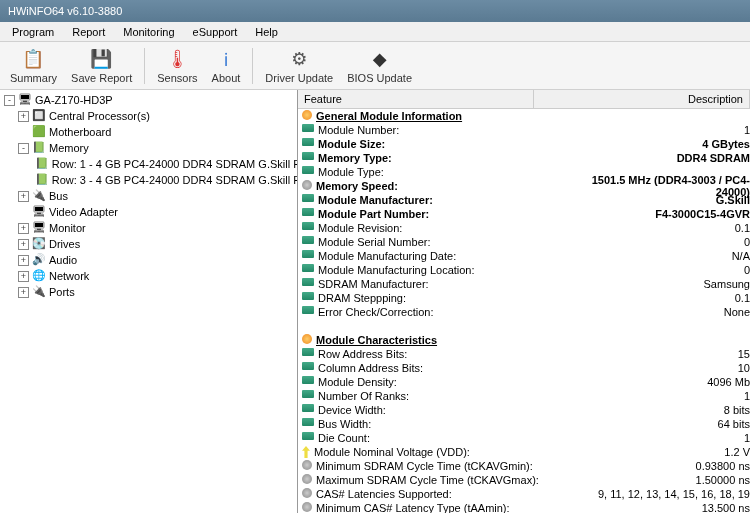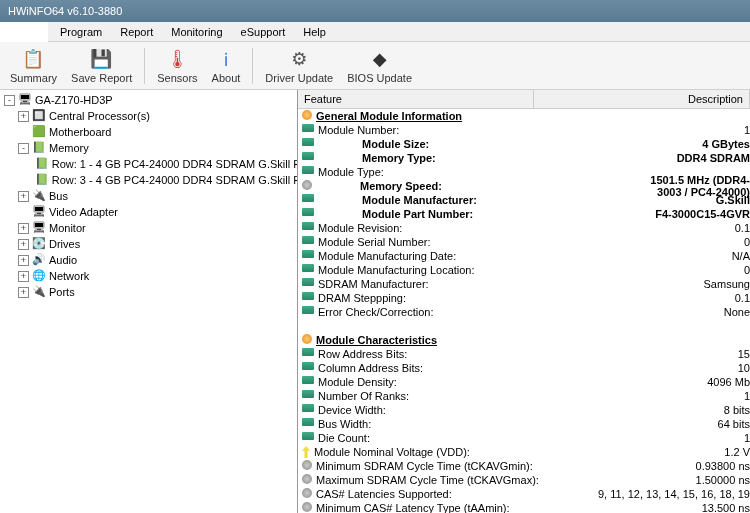--- a/index.html
+++ b/index.html
@@ -1,38 +1,38 @@
 <!DOCTYPE html>
 <html><head>
 <meta charset="utf-8">
 <style>
 * { margin: 0; padding: 0; box-sizing: border-box; font-family: "Segoe UI", Tahoma, sans-serif; font-size: 11px; }
 body { background: #fff; width: 750px; height: 513px; overflow: hidden; }
 .titlebar { background: linear-gradient(#6b8ba3, #5a7a92); color: #fff; height: 22px; line-height: 22px; padding-left: 8px; font-size: 12px; }
-.menubar { background: #f0f0f0; height: 20px; display: flex; align-items: center; padding-left: 4px; gap: 2px; border-bottom: 1px solid #d0d0d0; margin-left: 48px; }
+.menubar { background: #f0f0f0; height: 20px; display: flex; align-items: center; padding-left: 4px; gap: 2px; border-bottom: 1px solid #d0d0d0; }
 .menubar span { padding: 2px 8px; }
 .toolbar { background: #f5f5f5; height: 48px; display: flex; align-items: center; padding: 2px 4px; gap: 2px; border-bottom: 1px solid #d0d0d0; }
 .tool { display: flex; flex-direction: column; align-items: center; padding: 2px 6px; font-size: 10px; color: #333; }
 .tool .ticon { width: 24px; height: 24px; display: flex; align-items: center; justify-content: center; font-size: 18px; margin-bottom: 1px; }
 .tsep { width: 1px; height: 36px; background: #ccc; margin: 0 4px; }
 .main { display: flex; height: calc(513px - 22px - 20px - 48px); }
 .tree { width: 298px; background: #fff; border-right: 1px solid #999; overflow: auto; padding: 2px; }
 .tree-row { display: flex; align-items: center; height: 16px; white-space: nowrap; color: #000; }
 .exp { width: 11px; height: 11px; border: 1px solid #888; display: inline-flex; align-items: center; justify-content: center; font-size: 9px; line-height: 1; margin-right: 3px; color: #444; background: #fff; }
 .noexp { width: 11px; display: inline-block; margin-right: 3px; }
 .ticon2 { width: 14px; height: 14px; display: inline-block; margin-right: 3px; font-size: 11px; }
 .details { flex: 1; overflow: auto; background: #fff; }
 .dhead { display: flex; background: #f0f0f0; border-bottom: 1px solid #ccc; position: sticky; top: 0; }
 .dhead div { padding: 3px 6px; border-right: 1px solid #ccc; }
 .col-f { width: 236px; }
 .col-d { flex: 1; text-align: right; }
 .drow { display: flex; height: 14px; align-items: center; }
 .drow .col-f { width: 280px; padding-left: 4px; display: flex; align-items: flex-start; }
 .drow .col-d { flex: 1; padding-left: 4px; }
-.bold { font-weight: bold; margin-left: 44px; }
+.bold { font-weight: bold; }
 .section { font-weight: bold; text-decoration: underline; }
 .bullet { width: 12px; height: 8px; display: inline-block; margin-right: 4px; }
 .bgreen { background: linear-gradient(#4a8, #286); border-radius: 1px; }
 .borange { background: radial-gradient(#fc6, #e82); border-radius: 50%; width: 10px; height: 10px; }
 .bgray { background: radial-gradient(#ccc, #888); border-radius: 50%; width: 10px; height: 10px; }
 .byellow { background: #ed4; width: 8px; height: 12px; clip-path: polygon(50% 0, 100% 40%, 70% 40%, 70% 100%, 30% 100%, 30% 40%, 0 40%); }
 .i0 { padding-left: 2px; } .i1 { padding-left: 16px; } .i2 { padding-left: 30px; }
 </style>
 </head>
 <body>

